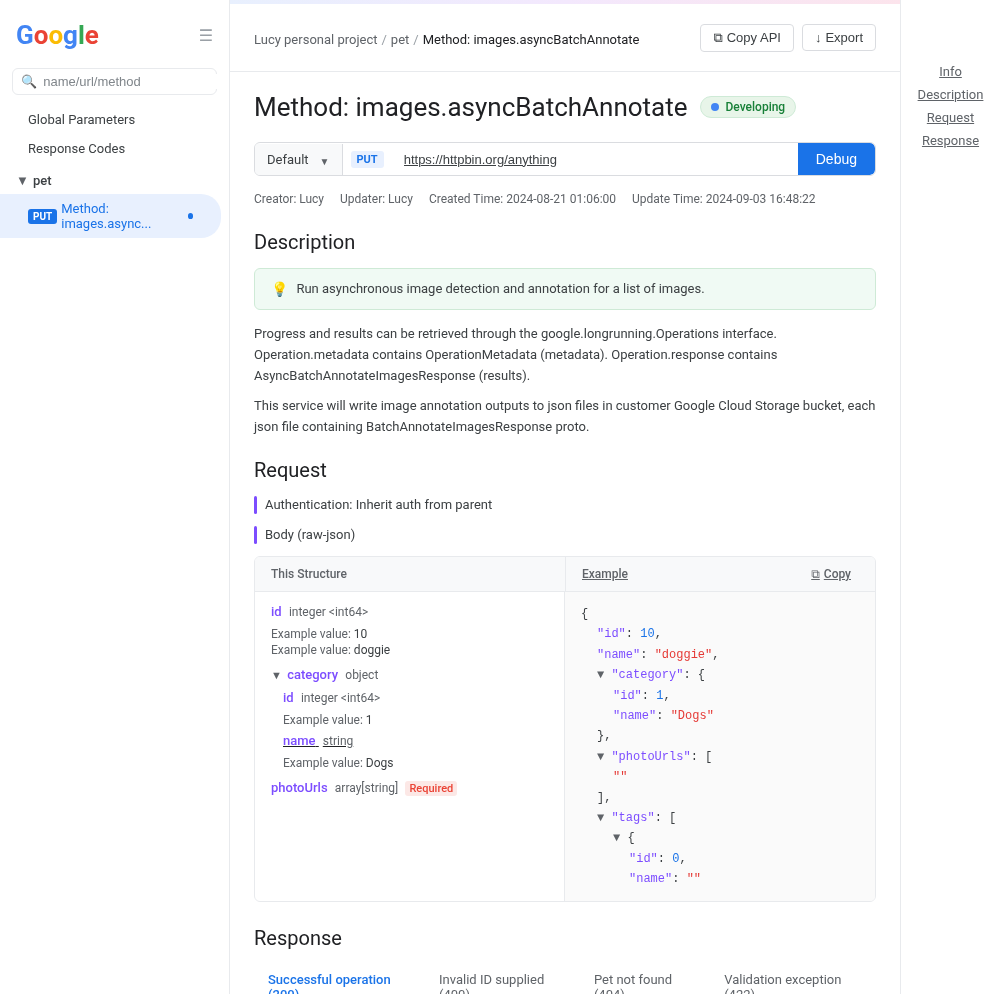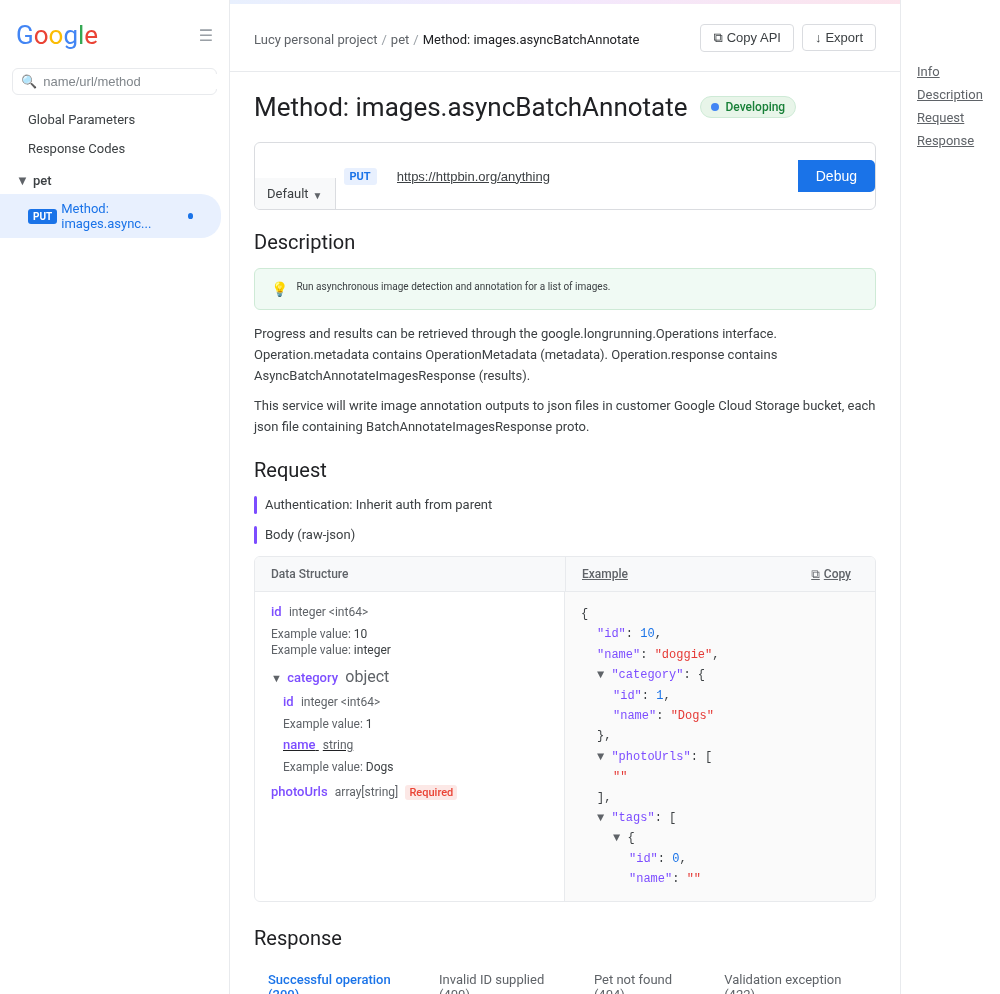--- a/index.html
+++ b/index.html
@@ -27,32 +27,32 @@
     .btn-outline { border: 1px solid #dadce0; background: #fff; padding: 5px 12px; border-radius: 4px; cursor: pointer; font-size: 13px; color: #3c4043; display: flex; align-items: center; gap: 4px; }
 
     .content { padding: 20px 24px; max-width: 920px; }
 
     .page-title-row { display: flex; align-items: center; gap: 12px; margin-bottom: 20px; }
     .page-title { font-size: 26px; font-weight: 400; color: #202124; }
     .status-badge-developing { background: #e8f5e9; color: #188038; font-size: 12px; padding: 3px 10px; border-radius: 20px; border: 1px solid #ceead6; font-weight: 500; }
     .blue-dot { width: 8px; height: 8px; background: #4285f4; border-radius: 50%; display: inline-block; margin-right: 4px; }
 
     .url-bar { display: flex; align-items: center; gap: 0; margin-bottom: 16px; border: 1px solid #dadce0; border-radius: 6px; overflow: hidden; background: #fff; }
-    .url-select { border: none; border-right: 1px solid #dadce0; padding: 8px 12px; font-size: 13px; color: #3c4043; background: #f8f9fa; cursor: pointer; display: flex; align-items: flex-end; gap: 4px; margin-top: 35px; }
+    .url-select { border: none; border-right: 1px solid #dadce0; padding: 8px 12px; font-size: 13px; color: #3c4043; background: #f8f9fa; cursor: pointer; display: flex; align-items: flex-end; gap: 11px; }
     .method-put-tag { background: #e8f0fe; color: #1a73e8; font-size: 11px; font-weight: 700; padding: 2px 6px; border-radius: 3px; margin: 0 8px; }
     .url-input { flex: 1; border: none; padding: 8px 12px; font-size: 13px; color: #3c4043; outline: none; text-decoration: underline; }
     .btn-debug { background: #1a73e8; color: #fff; border: none; padding: 8px 18px; font-size: 14px; font-weight: 500; cursor: pointer; border-radius: 0 5px 5px 0; }
 
     .meta-row { font-size: 12px; color: #5f6368; display: flex; gap: 16px; flex-wrap: wrap; margin-bottom: 24px; }
 
     .section-title { font-size: 20px; font-weight: 400; color: #202124; margin-bottom: 14px; margin-top: 20px; }
 
     .description-box { background: #f0faf4; border: 1px solid #ceead6; border-radius: 6px; padding: 12px 16px; margin-bottom: 14px; display: flex; align-items: flex-start; gap: 8px; }
     .description-icon { font-size: 14px; }
-    .description-text { font-size: 10px; color: #3c4043; }
+    .description-text { font-size: 13px; color: #3c4043; }
 
     .desc-paragraph { font-size: 13px; color: #3c4043; line-height: 1.6; margin-bottom: 10px; }
 
     .auth-row { display: flex; align-items: center; gap: 8px; margin-bottom: 12px; font-size: 13px; color: #3c4043; }
     .auth-bar { width: 3px; height: 18px; background: #7c4dff; border-radius: 2px; }
 
     .body-row { display: flex; align-items: center; gap: 8px; margin-bottom: 12px; font-size: 13px; color: #3c4043; }
 
     .data-table-container { border: 1px solid #e8eaed; border-radius: 6px; overflow: hidden; margin-bottom: 24px; }
     .data-table-header { display: grid; grid-template-columns: 1fr 1fr; background: #f8f9fa; border-bottom: 1px solid #e8eaed; }
@@ -63,55 +63,55 @@
     .example-col { padding: 12px 16px; background: #fafafa; }
 
     .field-row { margin-bottom: 8px; }
     .field-name { color: #7c4dff; font-size: 13px; font-weight: 500; }
     .field-type { font-size: 12px; color: #5f6368; margin-left: 4px; }
     .field-required { color: #ea4335; font-size: 11px; font-weight: 500; background: #fce8e6; padding: 1px 4px; border-radius: 3px; margin-left: 4px; }
     .field-example { font-size: 12px; color: #5f6368; margin-top: 2px; padding-left: 0; }
     .field-example span { color: #3c4043; }
     .field-group { margin-left: 12px; }
     .field-arrow { color: #5f6368; font-size: 11px; margin-right: 2px; cursor: pointer; }
-    .field-object { color: #5f6368; font-size: 16px; margin-left: 4px; }
+    .field-object { color: #5f6368; font-size: 12px; margin-left: 4px; }
 
     .code-block { font-family: 'Courier New', monospace; font-size: 12px; line-height: 1.7; color: #3c4043; }
     .code-key { color: #7c4dff; }
     .code-string { color: #e53935; }
     .code-number { color: #1a73e8; }
     .code-brace { color: #3c4043; }
     .code-arrow { color: #5f6368; cursor: pointer; }
     .code-indent-1 { padding-left: 16px; }
     .code-indent-2 { padding-left: 32px; }
     .code-indent-3 { padding-left: 48px; }
 
     .copy-btn { display: flex; align-items: center; gap: 4px; font-size: 12px; color: #5f6368; cursor: pointer; padding: 2px 8px; border-radius: 4px; }
 
     .response-tabs { display: flex; gap: 0; border-bottom: 1px solid #e8eaed; margin-bottom: 16px; }
     .response-tab { padding: 8px 14px; font-size: 13px; color: #5f6368; cursor: pointer; border-bottom: 2px solid transparent; }
     .response-tab.active { color: #1a73e8; border-bottom: 2px solid #1a73e8; font-weight: 500; }
 
     
-    .right-nav { width: 100px; min-width: 100px; padding: 60px 16px 30px; border-left: 1px solid #e8eaed; }
+    .right-nav { width: 100px; min-width: 100px; padding: 60px 16px 30px; border-left: 1px solid #e8eaed; text-align: center; }
     .right-nav-item { font-size: 13px; color: #5f6368; padding: 4px 0; cursor: pointer; display: block; }
 
     .page-wrapper { display: flex; flex: 1; overflow: hidden; }
     .main-content { flex: 1; overflow-y: auto; }
     .topbar-wrapper { display: flex; justify-content: space-between; padding: 12px 24px; border-bottom: 1px solid #e8eaed; }
 
     .gradient-top { background: linear-gradient(135deg, #e8f0fe 0%, #f3e8fd 50%, #fce4ec 100%); height: 4px; }
   </style>
 </head>
 <body>
 
 <div class="sidebar">
   <div class="sidebar-logo">
     <div style="display:flex;align-items:center;">
-      <span style="font-size:26px;font-weight:400;">
+      <span style="font-size:26px;font-weight:700;">
         <span style="color:#4285f4;">G</span><span style="color:#ea4335;">o</span><span style="color:#fbbc04;">o</span><span style="color:#4285f4;">g</span><span style="color:#34a853;">l</span><span style="color:#ea4335;">e</span>
       </span>
     </div>
     <span style="color:#9aa0a6;font-size:16px;cursor:pointer;">☰</span>
   </div>
 
   <div class="sidebar-search">
     <span style="color:#9aa0a6;font-size:13px;">🔍</span>
     <input type="text" placeholder="name/url/method" style="">
     <span style="width:6px;height:6px;background:#9aa0a6;border-radius:50;display:inline-block;"></span>
@@ -174,20 +174,26 @@
       <div class="url-bar">
         <div class="url-select">
           <span>Default</span>
           <span style="font-size:10px;color:#5f6368;">▼</span>
         </div>
         <span class="method-put-tag">PUT</span>
         <input class="url-input" type="text" value="https://httpbin.org/anything" style="">
         <button class="btn-debug">Debug</button>
       </div>
 
+      <div class="meta-row">
+        <span>Creator: Lucy</span>
+        <span>Updater: Lucy</span>
+        <span>Created Time: 2024-08-21 01:06:00</span>
+        <span>Update Time: 2024-09-03 16:48:22</span>
+      </div>
 
       <h2 class="section-title">Description</h2>
 
       <div class="description-box">
         <span class="description-icon">💡</span>
         <span class="description-text">Run asynchronous image detection and annotation for a list of images.</span>
       </div>
 
       <p class="desc-paragraph">Progress and results can be retrieved through the google.longrunning.Operations interface. Operation.metadata contains OperationMetadata (metadata). Operation.response contains AsyncBatchAnnotateImagesResponse (results).</p>
       <p class="desc-paragraph">This service will write image annotation outputs to json files in customer Google Cloud Storage bucket, each json file containing BatchAnnotateImagesResponse proto.</p>
@@ -200,41 +206,41 @@
       </div>
 
       <div class="body-row">
         <div class="auth-bar"></div>
         <span>Body  (raw-json)</span>
       </div>
 
       <div class="data-table-container">
         <div class="data-table-header">
           <div class="data-table-header-cell">
-            <span>Data Structure</span>
+            <span>This Structure</span>
           </div>
           <div class="data-table-header-cell right">
             <span>Example</span>
             <div class="copy-btn">
               <span>⧉</span>
               <span>Copy</span>
             </div>
           </div>
         </div>
         <div class="data-table-body">
 
           <div class="data-structure-col">
 
             <div class="field-row">
               <span class="field-name">id</span>
               <span class="field-type">integer &lt;int64&gt;</span>
             </div>
             <div class="field-example">Example value: <span>10</span></div>
 
-            <div class="field-example">Example value: <span>integer</span></div>
+            <div class="field-example">Example value: <span>doggie</span></div>
 
             <div class="field-row" style="margin-top:10px;">
               <span class="field-arrow">▼</span>
               <span class="field-name">category</span>
               <span class="field-object">object</span>
             </div>
             <div class="field-group">
               <div class="field-row" style="margin-top:6px;">
                 <span class="field-name">id</span>
                 <span class="field-type">integer &lt;int64&gt;</span>

